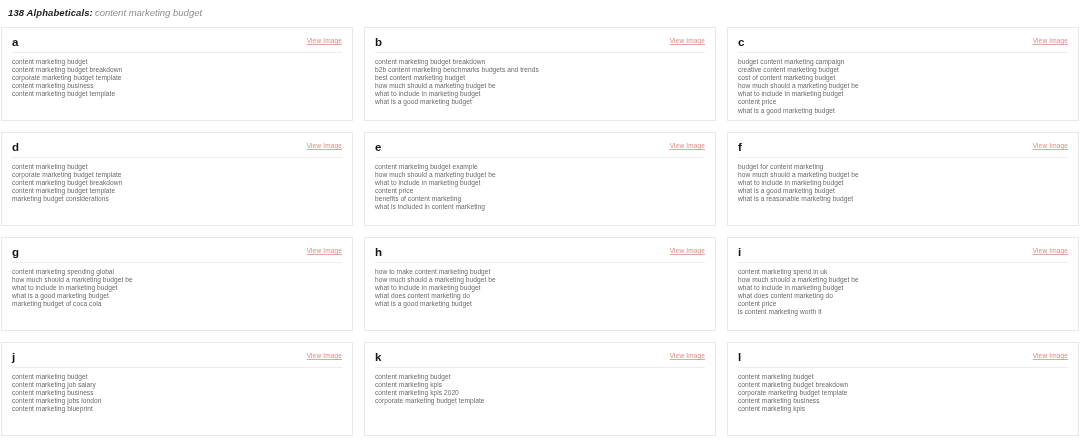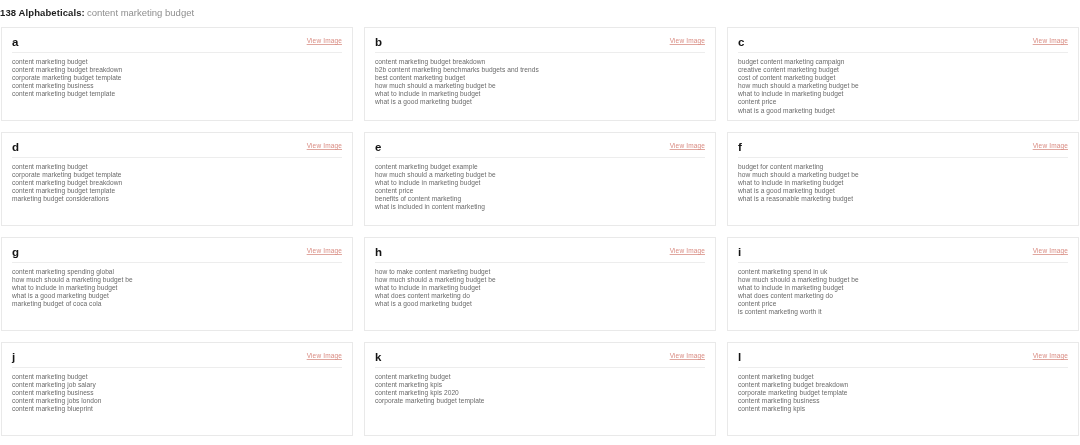--- a/index.html
+++ b/index.html
@@ -13,24 +13,25 @@
     overflow: hidden;
   }
   body {
     font-family: "Liberation Sans", sans-serif;
     color: #3c3c3c;
     -webkit-font-smoothing: antialiased;
   }
 
   
   .page-header {
-    padding: 6px 0 0 0;
+    padding: 6px 0 0 8px;
     font-size: 9.5px;
     line-height: 14px;
     white-space: nowrap;
+    font-style: italic;
   }
   .page-header .count-label {
     font-weight: bold;
     color: #1d1d1d;
     letter-spacing: .1px;
   }
   .page-header .query-term {
     font-weight: normal;
     color: #8e8e8e;
     margin-left: 2px;

